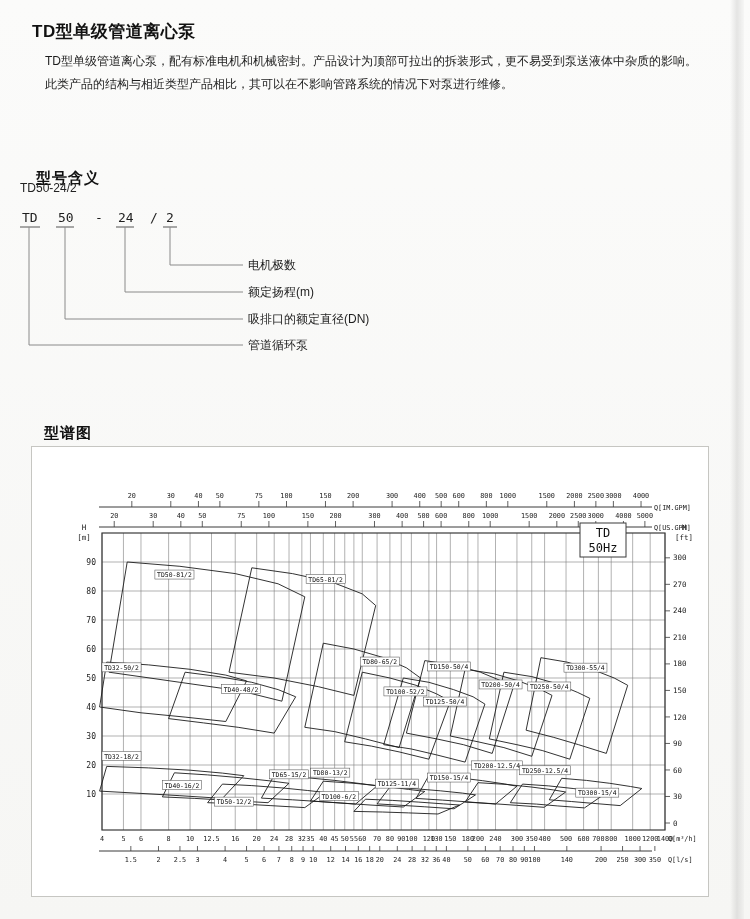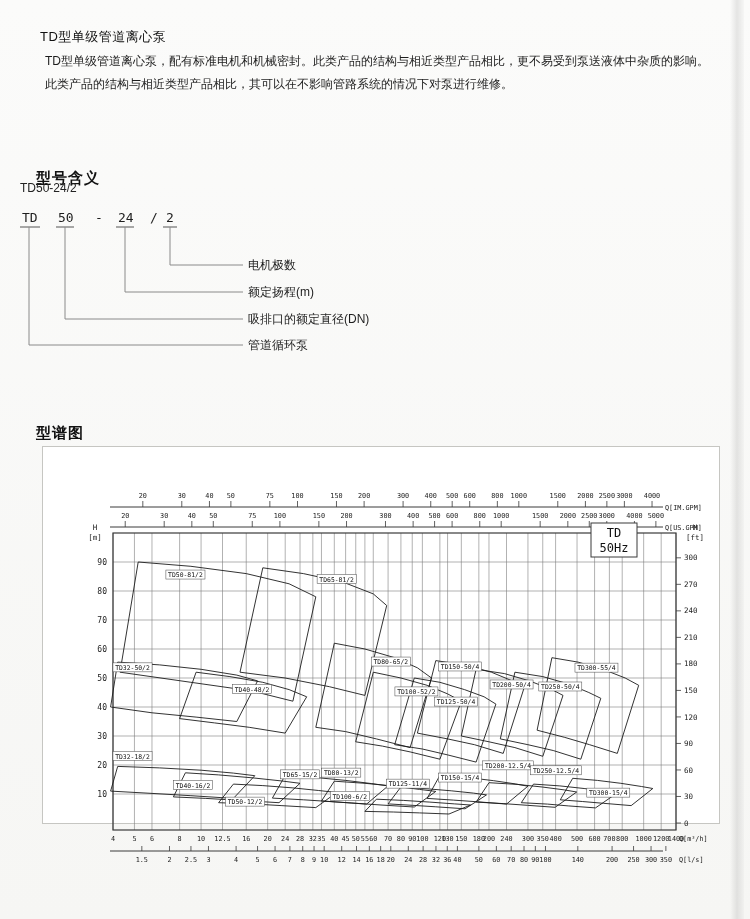--- a/index.html
+++ b/index.html
@@ -1,40 +1,40 @@
 <!DOCTYPE html>
 <html><head>
 <meta charset="utf-8">
 <style>
   html,body{margin:0;padding:0;}
   body{width:750px;height:919px;position:relative;background:#f7f7f5;
        font-family:"Liberation Sans","DejaVu Sans",sans-serif;color:#222;overflow:hidden;}
   .page{position:absolute;inset:0;background:linear-gradient(180deg,#fbfbfa 0%,#f6f6f4 100%);}
   .edge-shade{position:absolute;top:0;bottom:0;right:6px;width:14px;
        background:linear-gradient(to right,rgba(0,0,0,0),rgba(0,0,0,0.09),rgba(0,0,0,0.02));}
-  h1.title{position:absolute;left:28px;top:16px;margin:12px;font-size:13px;font-weight:normal;color:#111;letter-spacing:.5px;}
+  h1.title{position:absolute;left:28px;top:16px;margin:4px;font-size:17px;font-weight:bold;color:#111;letter-spacing:.5px;}
   .paras{position:absolute;left:45px;top:53px;width:690px;}
   .paras p{margin:0 0 6px 0;font-size:12px;line-height:17px;color:#1c1c1c;}
   h2.sec{position:absolute;margin:16px;font-size:15px;font-weight:bold;color:#111;letter-spacing:1px;}
   #sec-model{left:20px;top:153px;}
   #model-example{position:absolute;left:20px;top:181px;font-size:12px;color:#222;}
   #model-svg{position:absolute;left:0px;top:205px;}
-  #sec-chart{left:20px;top:408px;}
-  .chart-box{position:absolute;left:42px;top:446px;width:678px;height:378px;
+  #sec-chart{left:28px;top:408px;}
+  .chart-box{position:absolute;left:31px;top:446px;width:678px;height:451px;
        background:#fff;border:1px solid #c6c6c2;box-sizing:border-box;}
   #chart-svg{position:absolute;left:0;top:0;}
 </style>
 </head>
 <body>
 
 <div class="page">
   <h1 class="title">TD型单级管道离心泵</h1>
 
   <div class="paras">
-    <p>TD型单级管道离心泵，配有标准电机和机械密封。此类产品的结构与相近类型产品相比，更不易受到泵送液体中杂质的影响。</p>
+    <p>TD型单级管道离心泵，配有标准电机和机械密封。产品设计为顶部可拉出的拆装形式，更不易受到泵送液体中杂质的影响。</p>
     <p>此类产品的结构与相近类型产品相比，其可以在不影响管路系统的情况下对泵进行维修。</p>
   </div>
 
   <h2 class="sec" id="sec-model">型号含义</h2>
   <div id="model-example">TD50-24/2</div>
   <svg id="model-svg" width="480" height="165" viewBox="0 0 480 165">
       <text x="22" y="17" font-size="13" font-family="&quot;DejaVu Sans Mono&quot;,&quot;Liberation Mono&quot;,monospace" fill="#1e1e1e">TD</text>
       <line x1="20" y1="22" x2="40" y2="22" stroke="#555" stroke-width="1"></line>
       <text x="58" y="17" font-size="13" font-family="&quot;DejaVu Sans Mono&quot;,&quot;Liberation Mono&quot;,monospace" fill="#1e1e1e">50</text>
       <line x1="56" y1="22" x2="74" y2="22" stroke="#555" stroke-width="1"></line>

